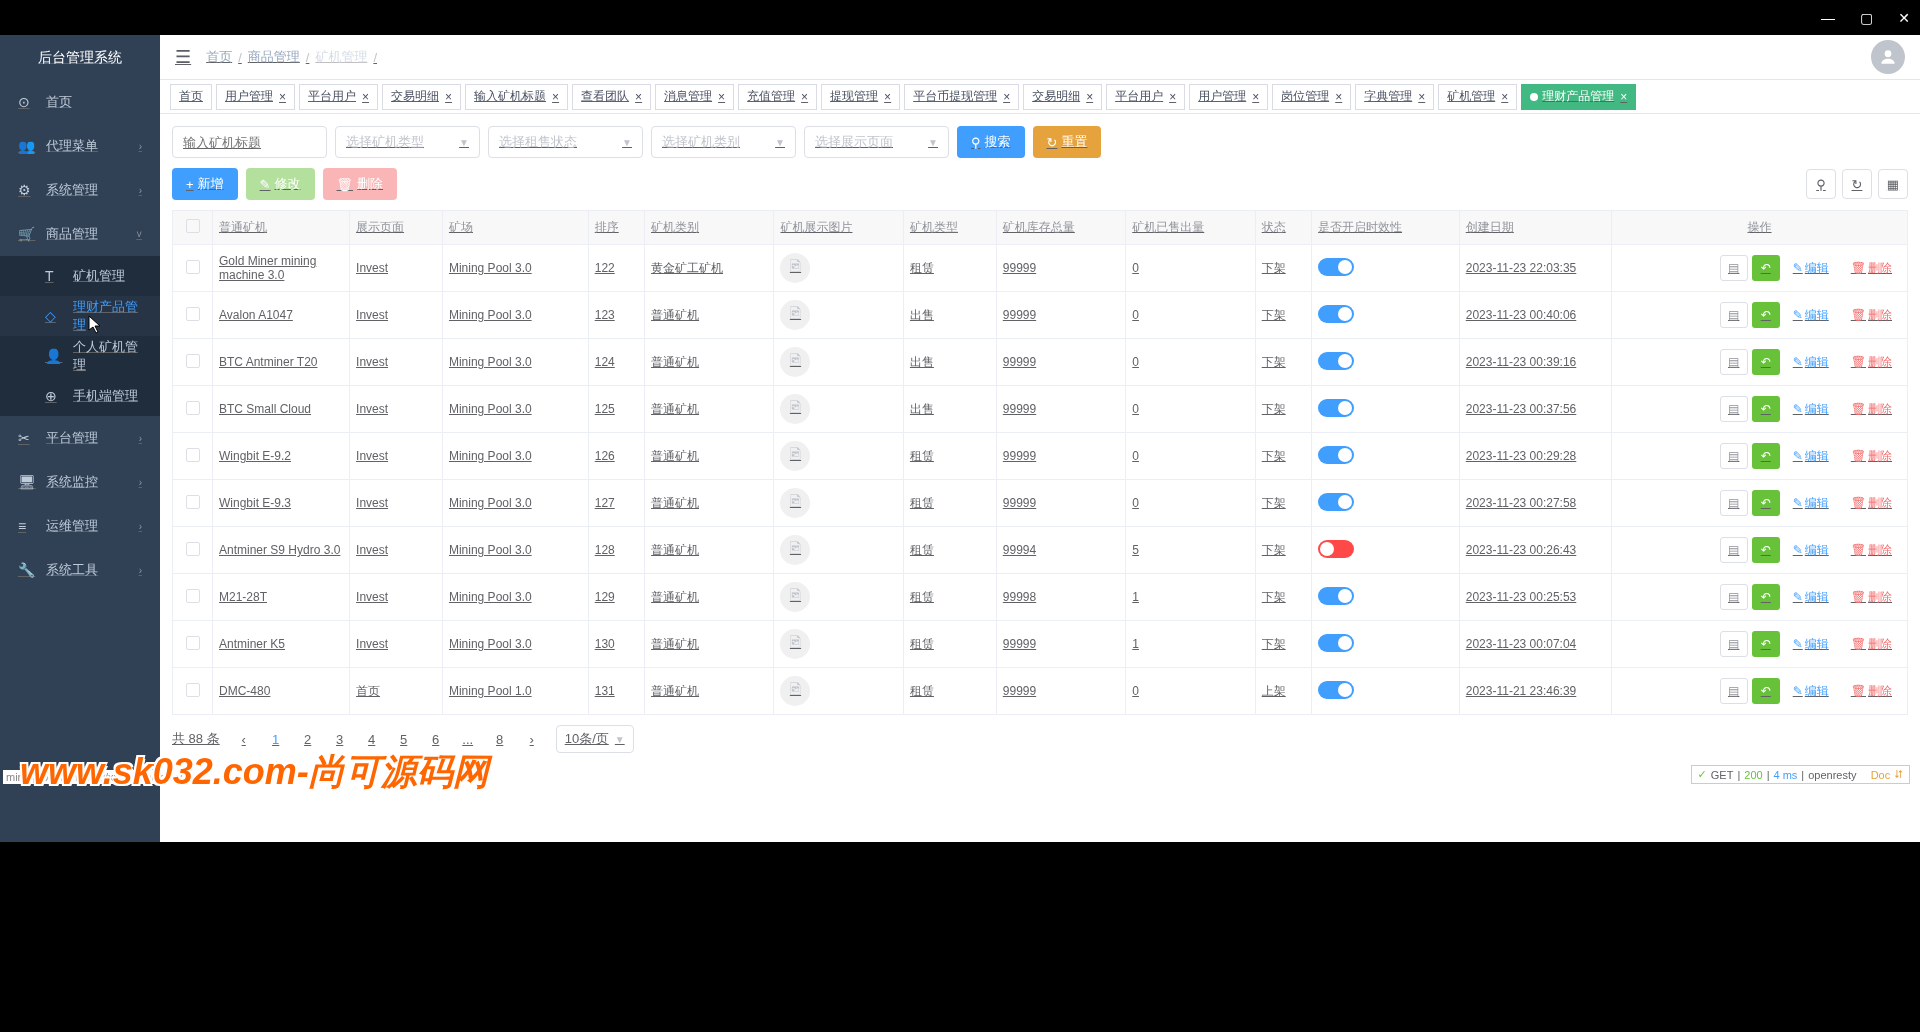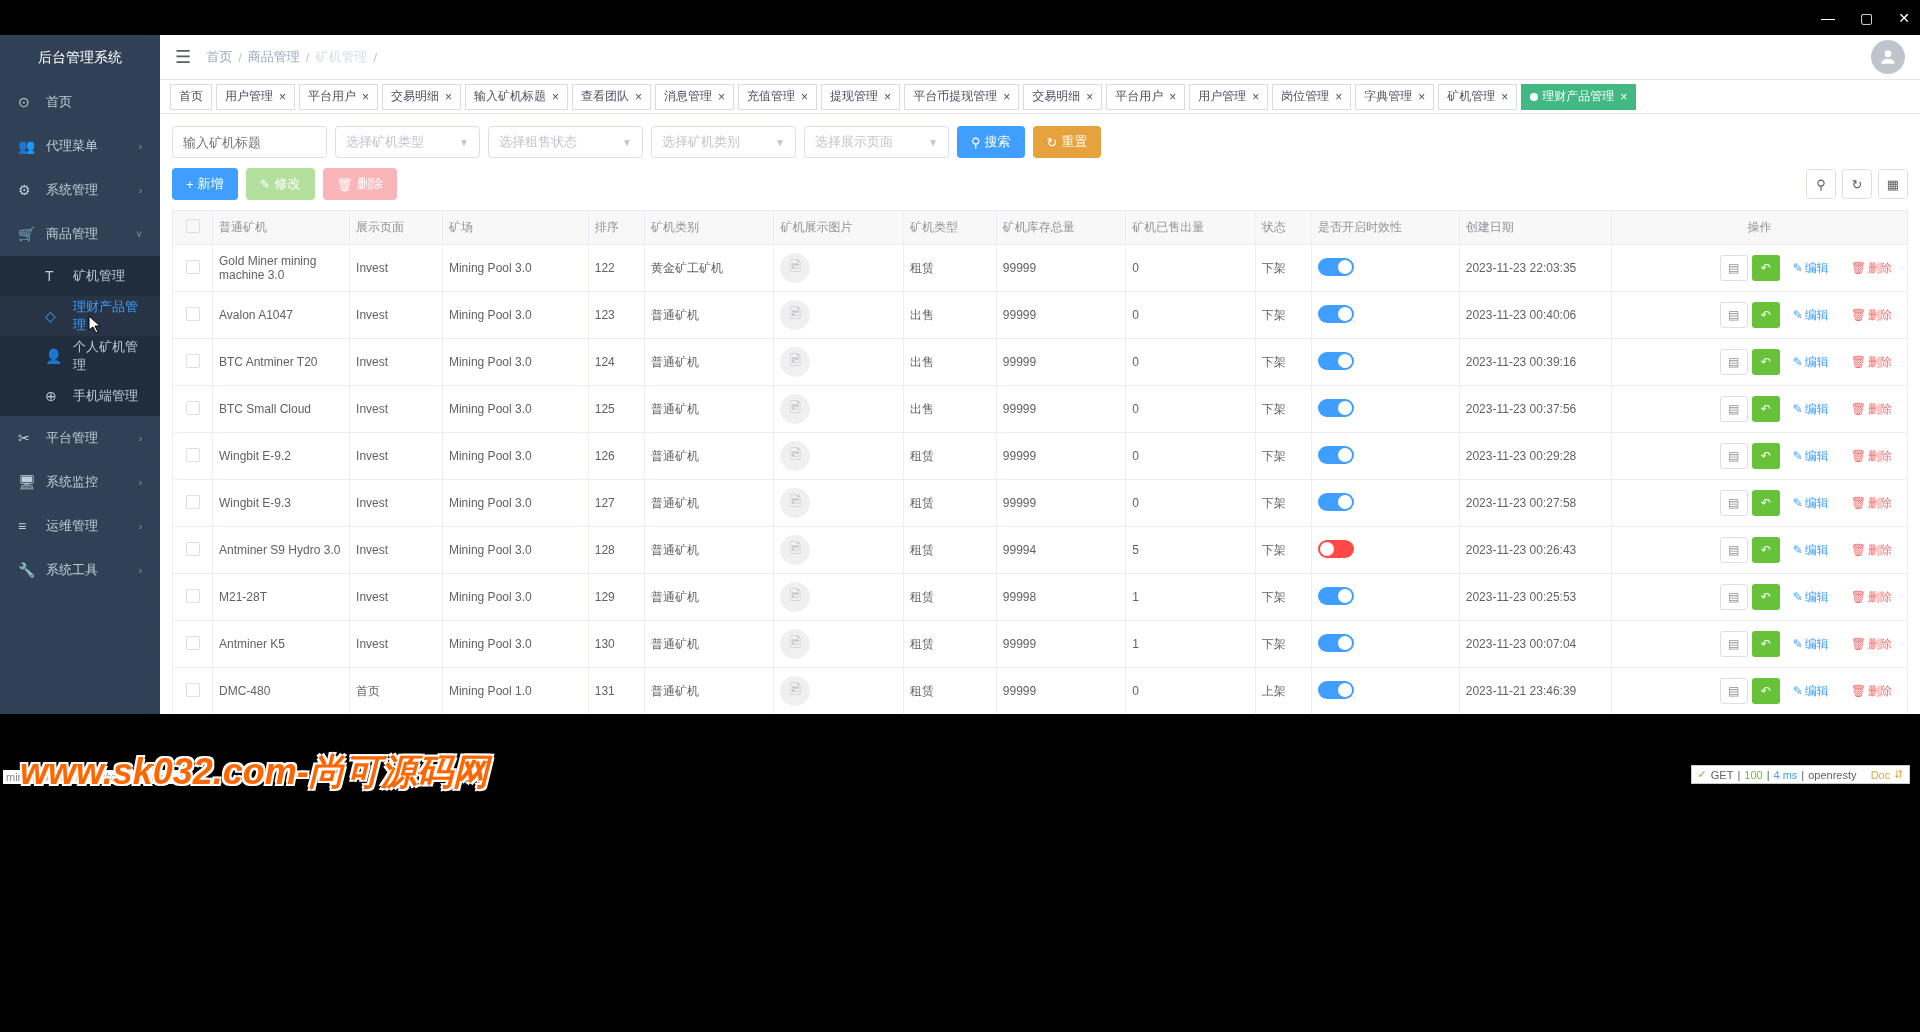--- a/index.html
+++ b/index.html
@@ -1,20 +1,20 @@
 <!DOCTYPE html>
 <html><head>
 <meta charset="utf-8">
 <style>
 * { margin: 0; padding: 0; box-sizing: border-box; }
 body { font-family: "Microsoft YaHei", Arial, sans-serif; font-size: 13px; color: #606266; background: #000; overflow: hidden; }
 .window { width: 1920px; height: 1032px; background: #000; position: relative; }
 .titlebar { height: 35px; background: #000; display: flex; justify-content: flex-end; align-items: center; padding-right: 10px; gap: 25px; }
 .titlebar span { color: #fff; font-size: 14px; cursor: pointer; }
-.app { display: flex; height: 679px; background: #a3a3a3; }
+.app { display: flex; height: 807px; background: #a3a3a3; text-decoration: underline; }
 .sidebar { width: 160px; background: #304156; color: #bfcbd9; display: flex; flex-direction: column; }
 .logo { height: 45px; display: flex; align-items: center; justify-content: center; color: #fff; font-size: 14px; font-weight: 500; }
 .menu { flex: 1; overflow-y: auto; }
 .menu-item { display: flex; align-items: center; padding: 0 18px; height: 44px; cursor: pointer; color: #bfcbd9; position: relative; }
 .menu-item.active { background: #263445; color: #409EFF; }
 .menu-item .icon { width: 18px; margin-right: 10px; font-size: 14px; }
 .menu-item .label { flex: 1; font-size: 13px; }
 .menu-item .arrow { font-size: 10px; color: #909399; }
 .menu-sub { background: #1f2d3d; }
 .menu-sub .menu-item { padding-left: 45px; height: 40px; }
@@ -622,20 +622,20 @@
               <span class="caret" style="font-size:10px;color:#c0c4cc">▼</span>
             </div>
         </div>
       </div>
     </div>
   </div>
 
   <div class="urlhint">mining-pool.shop:99/xxx/shop/finxxxx</div>
   <div class="statusbar">
     <span class="g">✓</span>
-    <span>GET</span> | <span class="g">100</span> | <span class="b">4 ms</span> | <span>openresty</span>
+    <span>GET</span> | <span class="g">200</span> | <span class="b">4 ms</span> | <span>openresty</span>
     &nbsp;&nbsp;<span style="color:#E6A23C">Doc</span> <span style="color:#E6A23C">⮃</span>
   </div>
   <div class="watermark">www.sk032.com-尚可源码网</div>
   <svg class="cursor" viewBox="0 0 16 20">
       <path d="M1 1 L1 15 L5 12 L8 18 L10 17 L7 11 L12 11 Z" fill="#fff" stroke="#000"></path>
     </svg>
 </div>
 
 </body></html>

